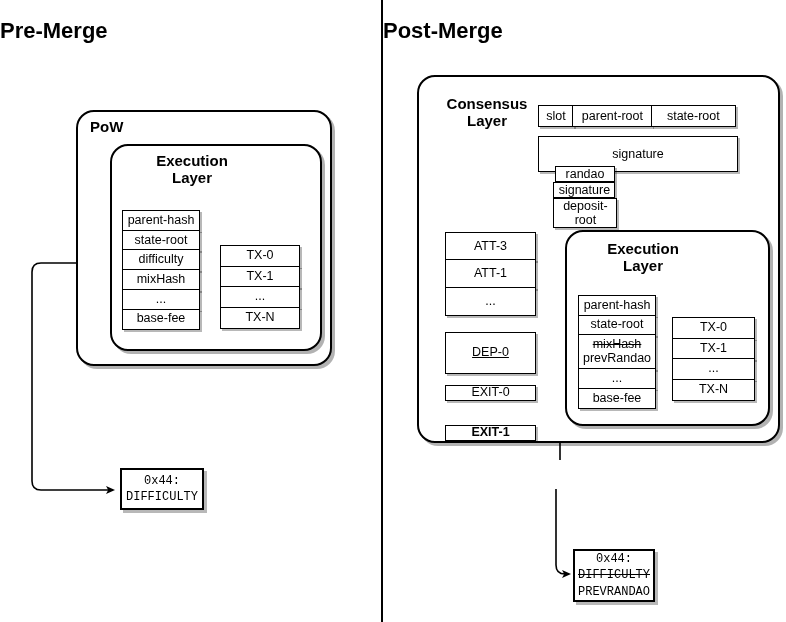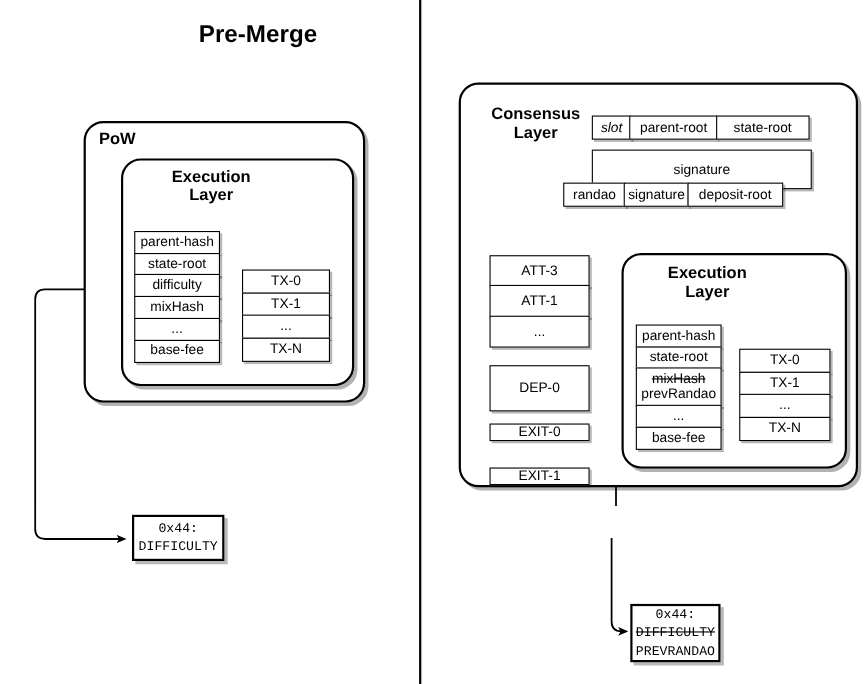--- a/index.html
+++ b/index.html
@@ -21,23 +21,22 @@
     top: 0;
     width: 786px;
     height: 622px;
     pointer-events: none;
   }
   .panel-title {
     position: absolute;
     font-weight: bold;
     font-size: 22px;
     color: #000;
-    text-align: center;
+    text-align: left;
     white-space: nowrap;
-    padding-left: 44px;
   }
   .rbox {
     position: absolute;
     border: 2px solid #000;
     border-radius: 18px;
     background: #ffffff;
     box-sizing: border-box;
     box-shadow: 3px 3px 0 rgba(0,0,0,0.30);
   }
   .rbox-label {
@@ -132,20 +131,21 @@
   }
 </style>
 </head>
 <body>
 
 <div id="page">
 
   <div class="divider" style="left:381px; top:0px; width:2px; height:622px;"></div>
 
   <div class="panel-title" style="left:0px; top:18px; width:381px;">Pre-Merge</div>
+  <div class="panel-title" style="left:383px; top:18px; width:403px;">Post-Merge</div>
 
   <svg class="svg-layer" viewBox="0 0 786 622" xmlns="http://www.w3.org/2000/svg">
     <defs>
       <marker id="arrowhead" markerWidth="9" markerHeight="9" refX="7" refY="4.5" orient="auto" markerUnits="userSpaceOnUse">
         <path d="M0,0.6 L9,4.5 L0,8.4 L2.2,4.5 Z" fill="#000"></path>
       </marker>
     </defs>
 
     <path d="M116,263 L41,263 Q32,263 32,272 L32,481 Q32,490 41,490 L113,490" fill="none" stroke="#000" stroke-width="1.6" marker-start="url(#arrowhead)" marker-end="url(#arrowhead)"></path>
 
@@ -181,48 +181,48 @@
   <div class="opbox" style="left:120px; top:468px; width:84px; height:42px;">
     <span>0x44:</span>
     <span>DIFFICULTY</span>
   </div>
 
   <div class="rbox" style="left:417px; top:75px; width:363px; height:368px;"></div>
   <div class="rbox-label" style="left:432px; top:95px; width:110px;">Consensus
 Layer</div>
 
   <div class="row-group" style="left:538px; top:105px; width:200px; height:22px;">
-    <div class="cell" style="width:36px;font-style:italic;">slot</div>
+    <div class="cell" style="width:36px;">slot</div>
     <div class="cell" style="width:80px;">parent-root</div>
     <div class="cell" style="width:85px;">state-root</div>
   </div>
 
   <div class="row-group" style="left:538px; top:136px; width:200px; height:36px;">
     <div class="cell" style="width:200px;">signature</div>
   </div>
 
-  <div class="row-group" style="left:512px; top:166px; width:200px; height:22px;">
+  <div class="row-group" style="left:555px; top:166px; width:200px; height:22px;flex-direction:column;">
     <div class="cell" style="width:60px;">randao</div>
     <div class="cell" style="width:62px;">signature</div>
-    <div class="cell" style="width:92px;text-align:center;">deposit-root</div>
+    <div class="cell" style="width:64px;text-align:center;">deposit-root</div>
   </div>
 
   <div class="stack" style="left:445px; top:232px; width:91px; height:84px;">
     <div class="cell" style="flex:1 1 0;">ATT-3</div>
     <div class="cell" style="flex:1 1 0;">ATT-1</div>
     <div class="cell" style="flex:1 1 0;">...</div>
   </div>
 
   <div class="stack" style="left:445px; top:332px; width:91px; height:42px;">
-    <div class="cell" style="flex:1 1 0;">DEP-0</div>
+    <div class="cell" style="flex:1 1 0;text-decoration:underline;">DEP-0</div>
   </div>
 
   <div class="stack" style="left:445px; top:385px; width:91px; height:42px;gap:26px;">
     <div class="cell" style="flex:1 1 0;">EXIT-0</div>
-    <div class="cell" style="flex:1 1 0;">EXIT-1</div>
+    <div class="cell" style="flex:1 1 0;font-weight:bold;">EXIT-1</div>
   </div>
 
   <div class="rbox" style="left:565px; top:230px; width:205px; height:196px;"></div>
   <div class="rbox-label" style="left:578px; top:240px; width:130px;">Execution
 Layer</div>
 
   <div class="stack" style="left:578px; top:295px; width:78px; height:114px;">
     <div class="cell" style="flex:1 1 0;">parent-hash</div>
     <div class="cell" style="flex:1 1 0;">state-root</div>
     <div class="cell twoline" style="flex:1.75 1 0;">

